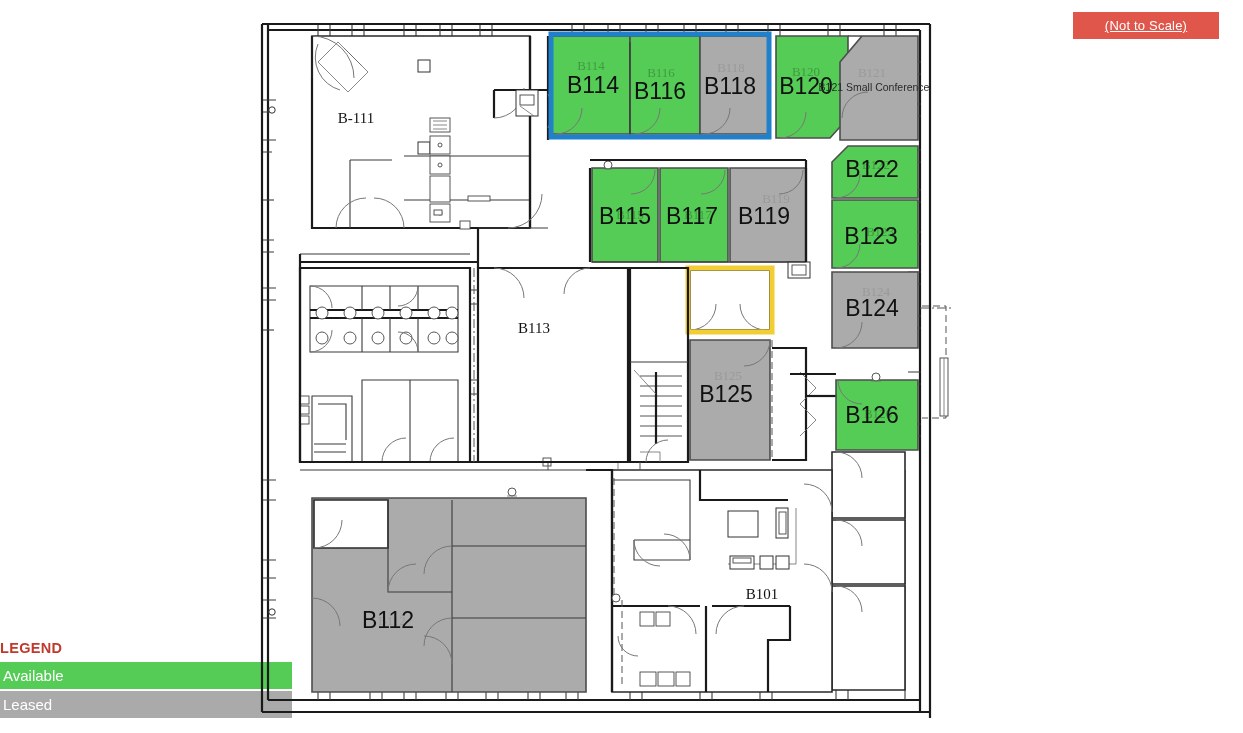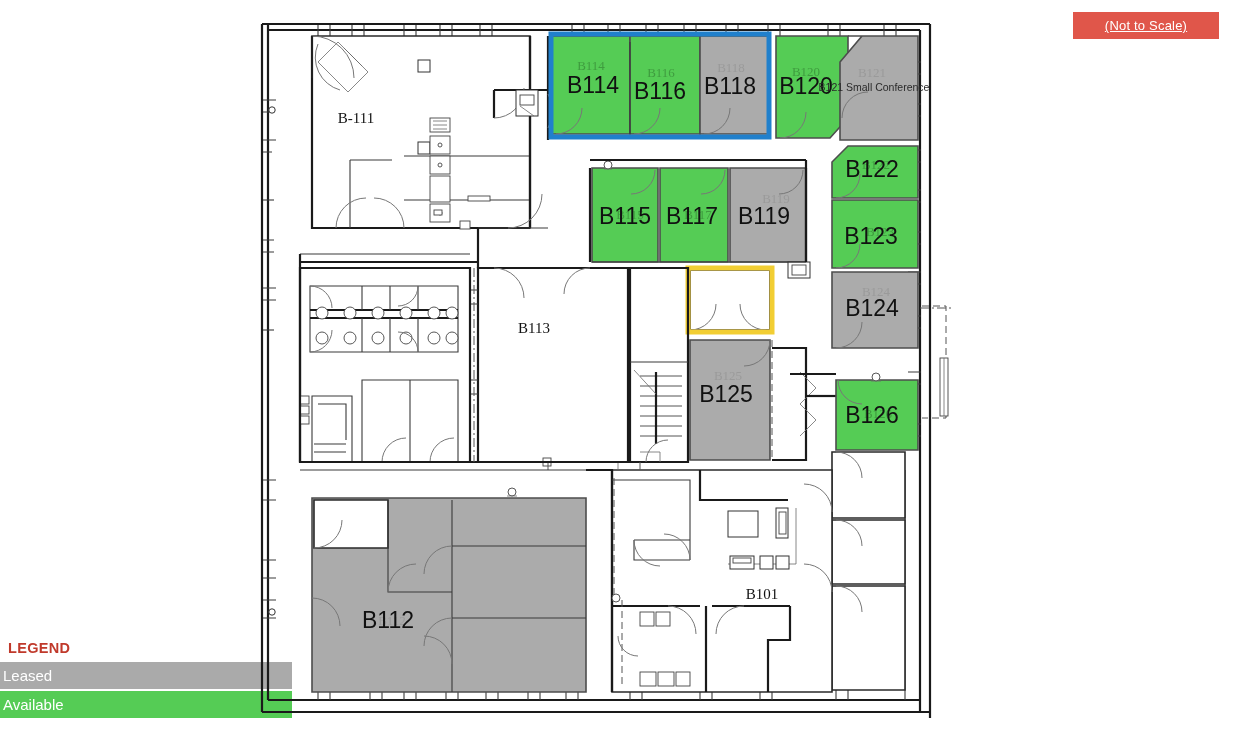--- a/index.html
+++ b/index.html
@@ -13,21 +13,21 @@
     position:absolute;left:1073px;top:12px;width:146px;height:27px;
     background:#e0564a;color:#ffffff;font-size:13px;
     display:flex;align-items:center;justify-content:center;
     letter-spacing:.2px;
     text-decoration:underline;
   }
 
   
   #legend{position:absolute;left:0px;top:640px;width:292px;}
   #legend-title{color:#c0392b;font-weight:bold;font-size:14.5px;
-                letter-spacing:.3px;padding:0 0 6px 8px;}
+                letter-spacing:.3px;padding:0 0 6px 0;}
   .legend-row{height:27px;line-height:27px;color:#ffffff;font-size:15px;
               padding-left:3px;margin-bottom:2px;box-sizing:border-box;}
   .legend-avail{background:#55cc55;}
   .legend-leased{background:#aaaaaa;}
 
   
   #plan-svg{position:absolute;left:0;top:0;}
   .wall{fill:none;stroke:#1a1a1a;stroke-width:2.2;}
   .wall-thin{fill:none;stroke:#3a3a3a;stroke-width:1.1;}
   .wall-hair{fill:none;stroke:#6b6b6b;stroke-width:0.8;}
@@ -61,25 +61,25 @@
 <body>
 
 <div id="plan-root">
 
   <div id="scale-badge">
     <span>(Not to Scale)</span>
   </div>
 
   <div id="legend">
     <div id="legend-title">LEGEND</div>
+    <div class="legend-row legend-avail">
+      <span>Available</span>
+    </div>
     <div class="legend-row legend-leased">
       <span>Leased</span>
-    </div>
-    <div class="legend-row legend-avail">
-      <span>Available</span>
     </div>
   </div>
 
   <svg id="plan-svg" width="1243" height="733" viewBox="0 0 1243 733">
 
     <g>
       <path class="wall" d="M262,24 L262,712"></path>
       <path class="wall" d="M268,24 L268,700"></path>
       <path class="wall" d="M262,24 L930,24"></path>
       <path class="wall" d="M268,30 L920,30"></path>

